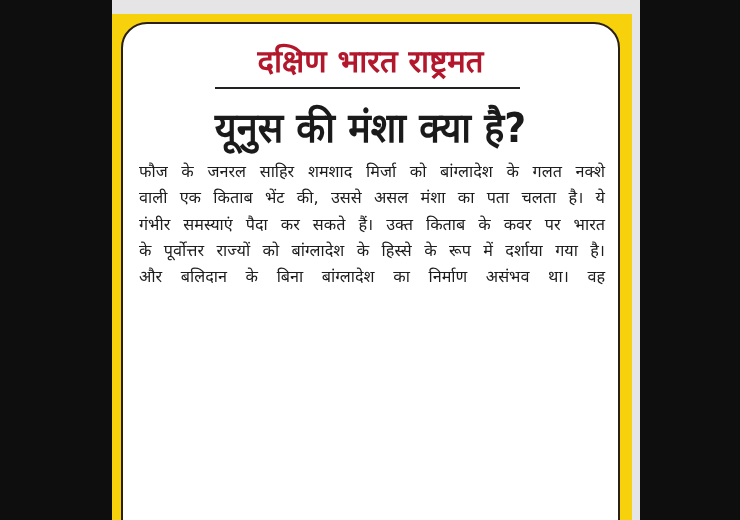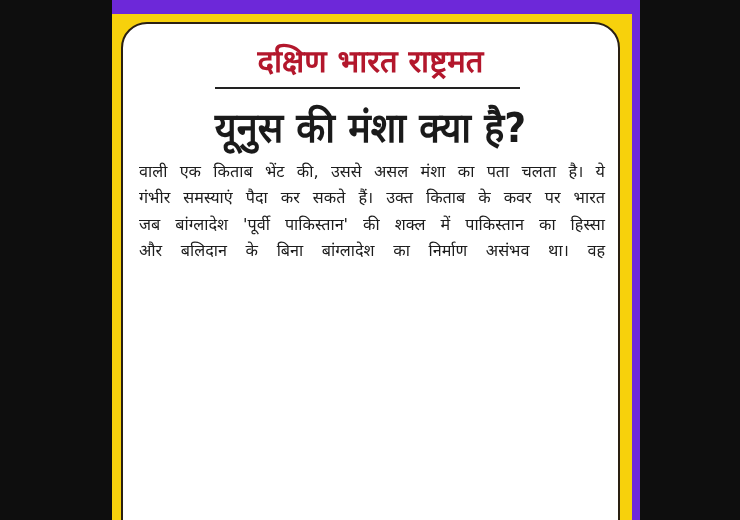--- a/index.html
+++ b/index.html
@@ -9,21 +9,21 @@
       height: 520px;
       overflow: hidden;
       background: #0e0e0e;
     }
     .frame {
       position: absolute;
       left: 112px;
       top: 0;
       width: 528px;
       height: 520px;
-      background: #6d28d9;
+      background: #e5e5e5;
       overflow: hidden;
     }
     .yellow-box {
       position: absolute;
       left: 0;
       top: 14px;
       width: 520px;
       height: 540px;
       background: #f7d10c;
     }
@@ -96,20 +96,21 @@
 </head>
 <body>
 
 <div class="frame">
   <div class="yellow-box">
     <div class="inner-card">
       <div class="masthead">दक्षिण भारत राष्ट्रमत</div>
       <div class="divider"></div>
       <div class="headline">यूनुस की मंशा क्या है?</div>
       <div class="body-text">
+        <span class="body-line">फौज के जनरल साहिर शमशाद मिर्जा को बांग्लादेश के गलत नक्शे</span>
         <span class="body-line">वाली एक किताब भेंट की, उससे असल मंशा का पता चलता है। ये</span>
         <span class="body-line">गंभीर समस्याएं पैदा कर सकते हैं। उक्त किताब के कवर पर भारत</span>
-        <span class="body-line">जब बांग्लादेश 'पूर्वी पाकिस्तान' की शक्ल में पाकिस्तान का हिस्सा</span>
+        <span class="body-line">के पूर्वोत्तर राज्यों को बांग्लादेश के हिस्से के रूप में दर्शाया गया है।</span>
         <span class="body-line">और बलिदान के बिना बांग्लादेश का निर्माण असंभव था। वह</span>
       </div>
     </div>
   </div>
 </div>
 
 </body></html>

